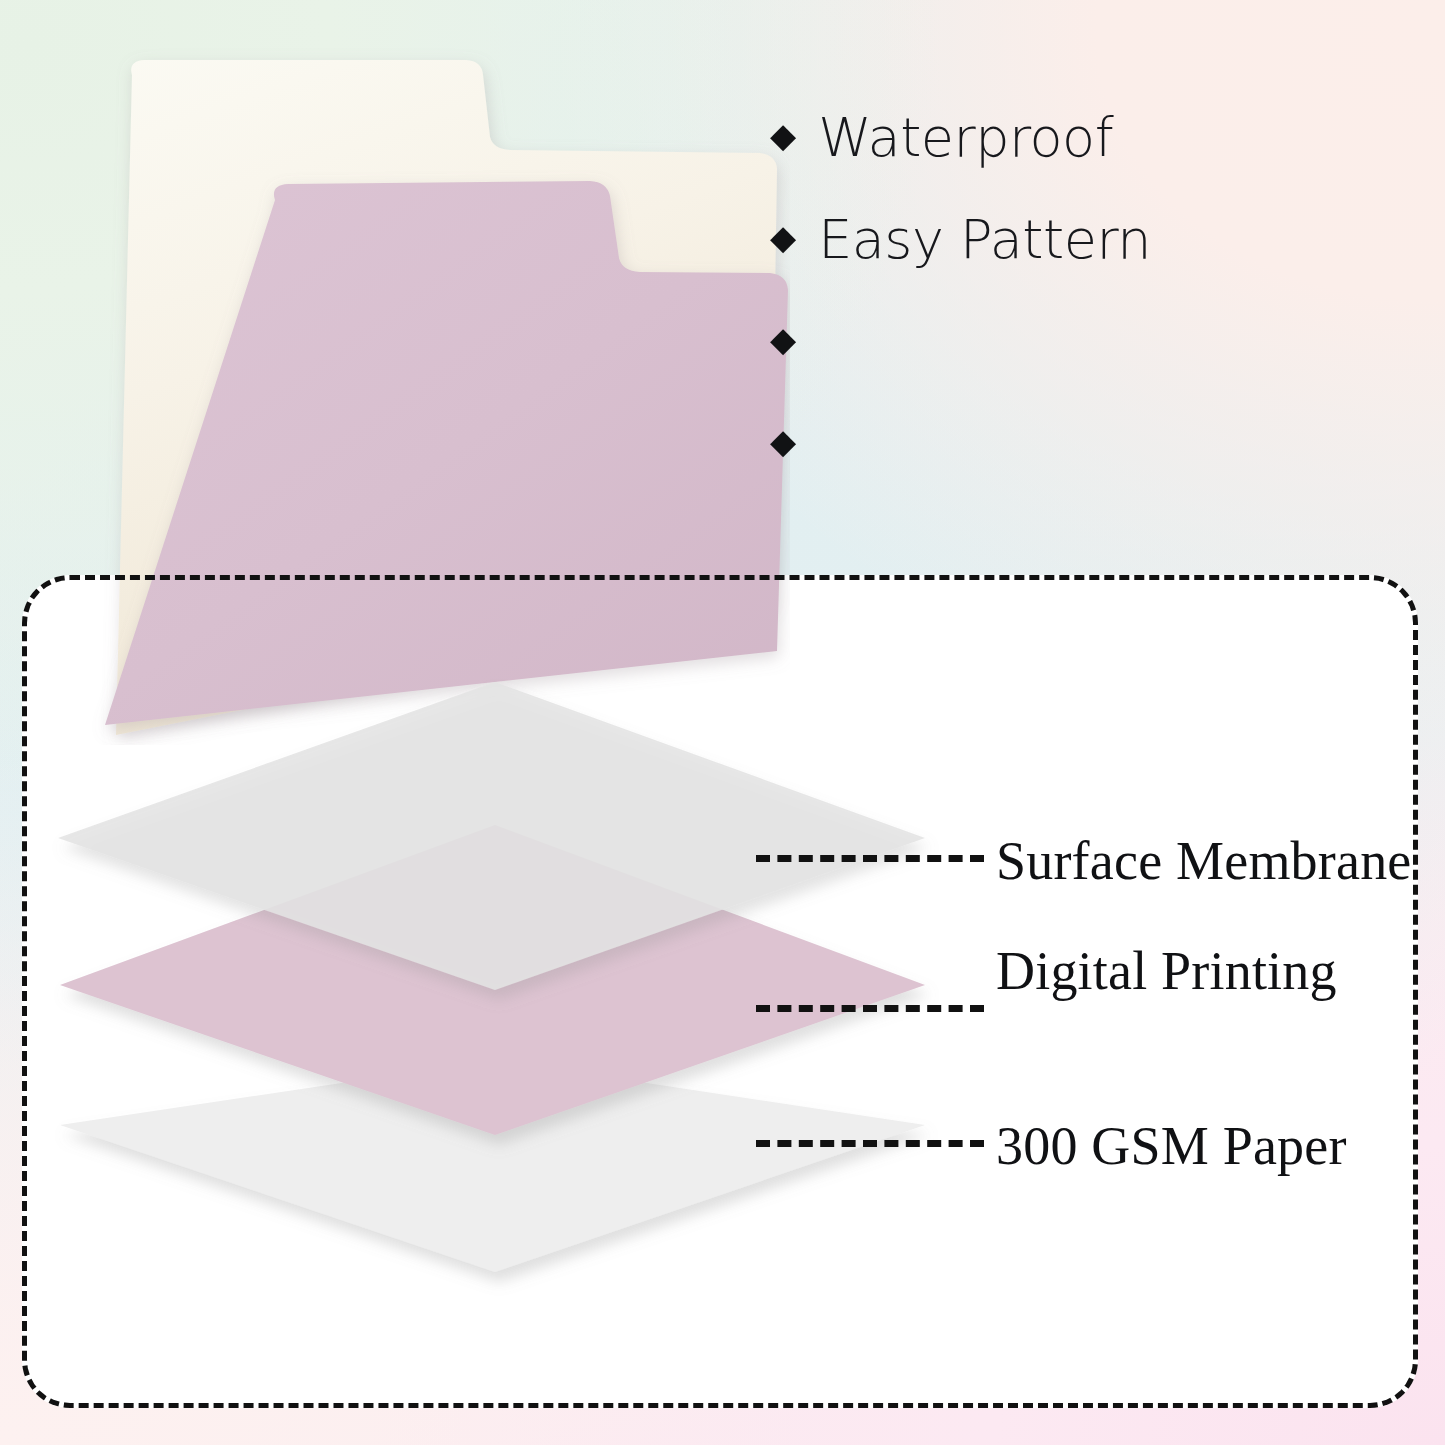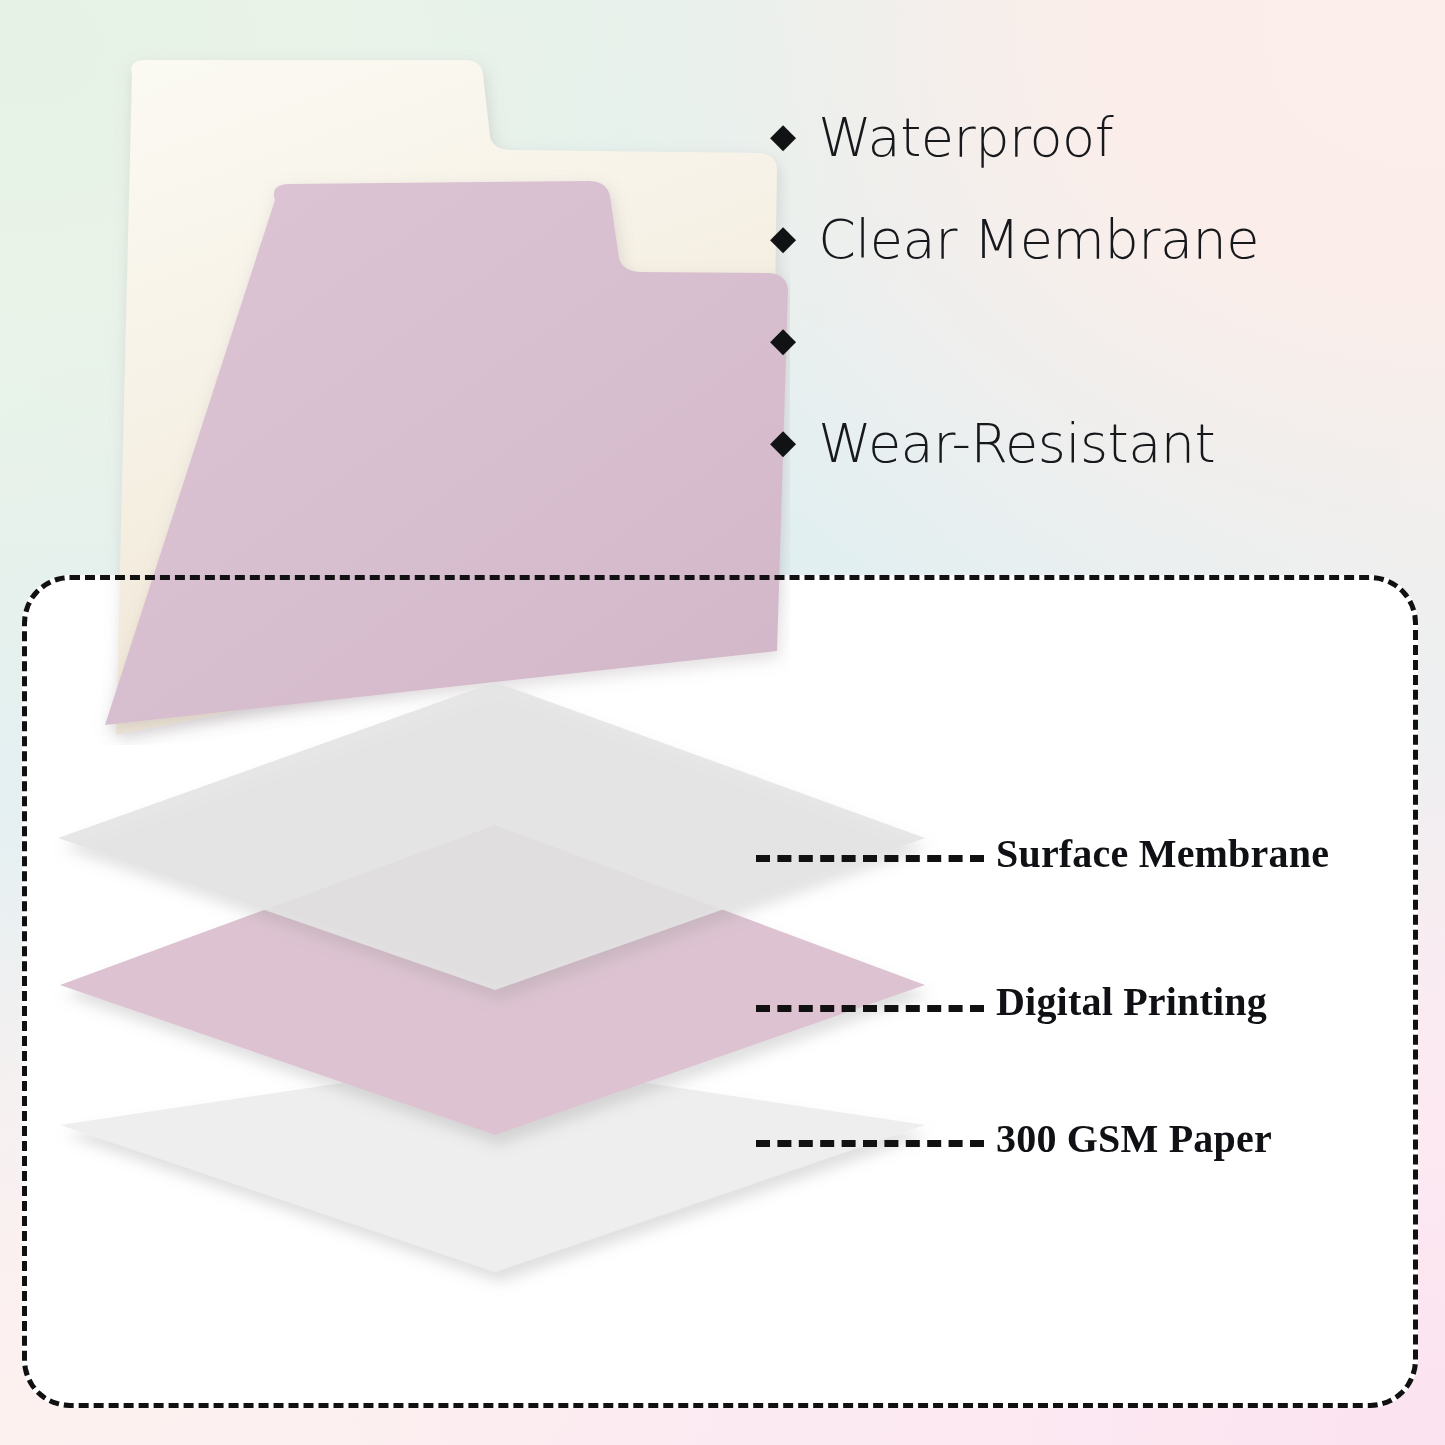--- a/index.html
+++ b/index.html
@@ -103,25 +103,24 @@
 
   
   .leader {
     position: absolute;
     height: 0;
     border-top: 7px dashed #111111;
   }
   .layer-label {
     position: absolute;
     font-family: "Liberation Serif", "DejaVu Serif", serif;
-    font-size: 40px;
+    font-size: 54px;
     color: #101114;
     white-space: nowrap;
     letter-spacing: 0.2px;
-    font-weight: bold;
   }
 </style>
 </head>
 <body>
 
 <div id="stage">
 
   <div class="bg-wash"></div>
 
   <div class="panel-white"></div>
@@ -196,39 +195,38 @@
         <polygon filter="url(#sheetShadow)" points="495,42 925,198 495,350 58,198" fill="#e4e4e4" fill-opacity="0.88"></polygon>
       </g>
     </svg>
   </div>
 
   <div class="leader" style="left:756px; top:855px; width:228px;"></div>
   <div class="leader" style="left:756px; top:1005px; width:228px;"></div>
   <div class="leader" style="left:756px; top:1140px; width:228px;"></div>
 
   <div class="layer-label" style="left:996px; top:830px;">Surface Membrane</div>
-  <div class="layer-label" style="left:996px; top:978px;">Digital Printing</div>
+  <div class="layer-label" style="left:996px; top:940px;">Digital Printing</div>
   <div class="layer-label" style="left:996px; top:1115px;">300 GSM Paper</div>
 
   <div class="features">
 
     <div class="feature-row">
       <span class="feature-bullet">◆</span>
       <span class="feature-text">Waterproof</span>
     </div>
 
     <div class="feature-row">
       <span class="feature-bullet">◆</span>
-      <span class="feature-text">Clear Membrane</span>
-    </div>
-
-    <div class="feature-row">
-      <span class="feature-bullet">◆</span>
-    </div>
-
-    <div class="feature-row">
-      <span class="feature-bullet">◆</span>
-      <span class="feature-text">Wear-Resistant</span>
+      <span class="feature-text">Easy Pattern</span>
+    </div>
+
+    <div class="feature-row">
+      <span class="feature-bullet">◆</span>
+    </div>
+
+    <div class="feature-row">
+      <span class="feature-bullet">◆</span>
     </div>
 
   </div>
 
 </div>
 
 </body></html>

